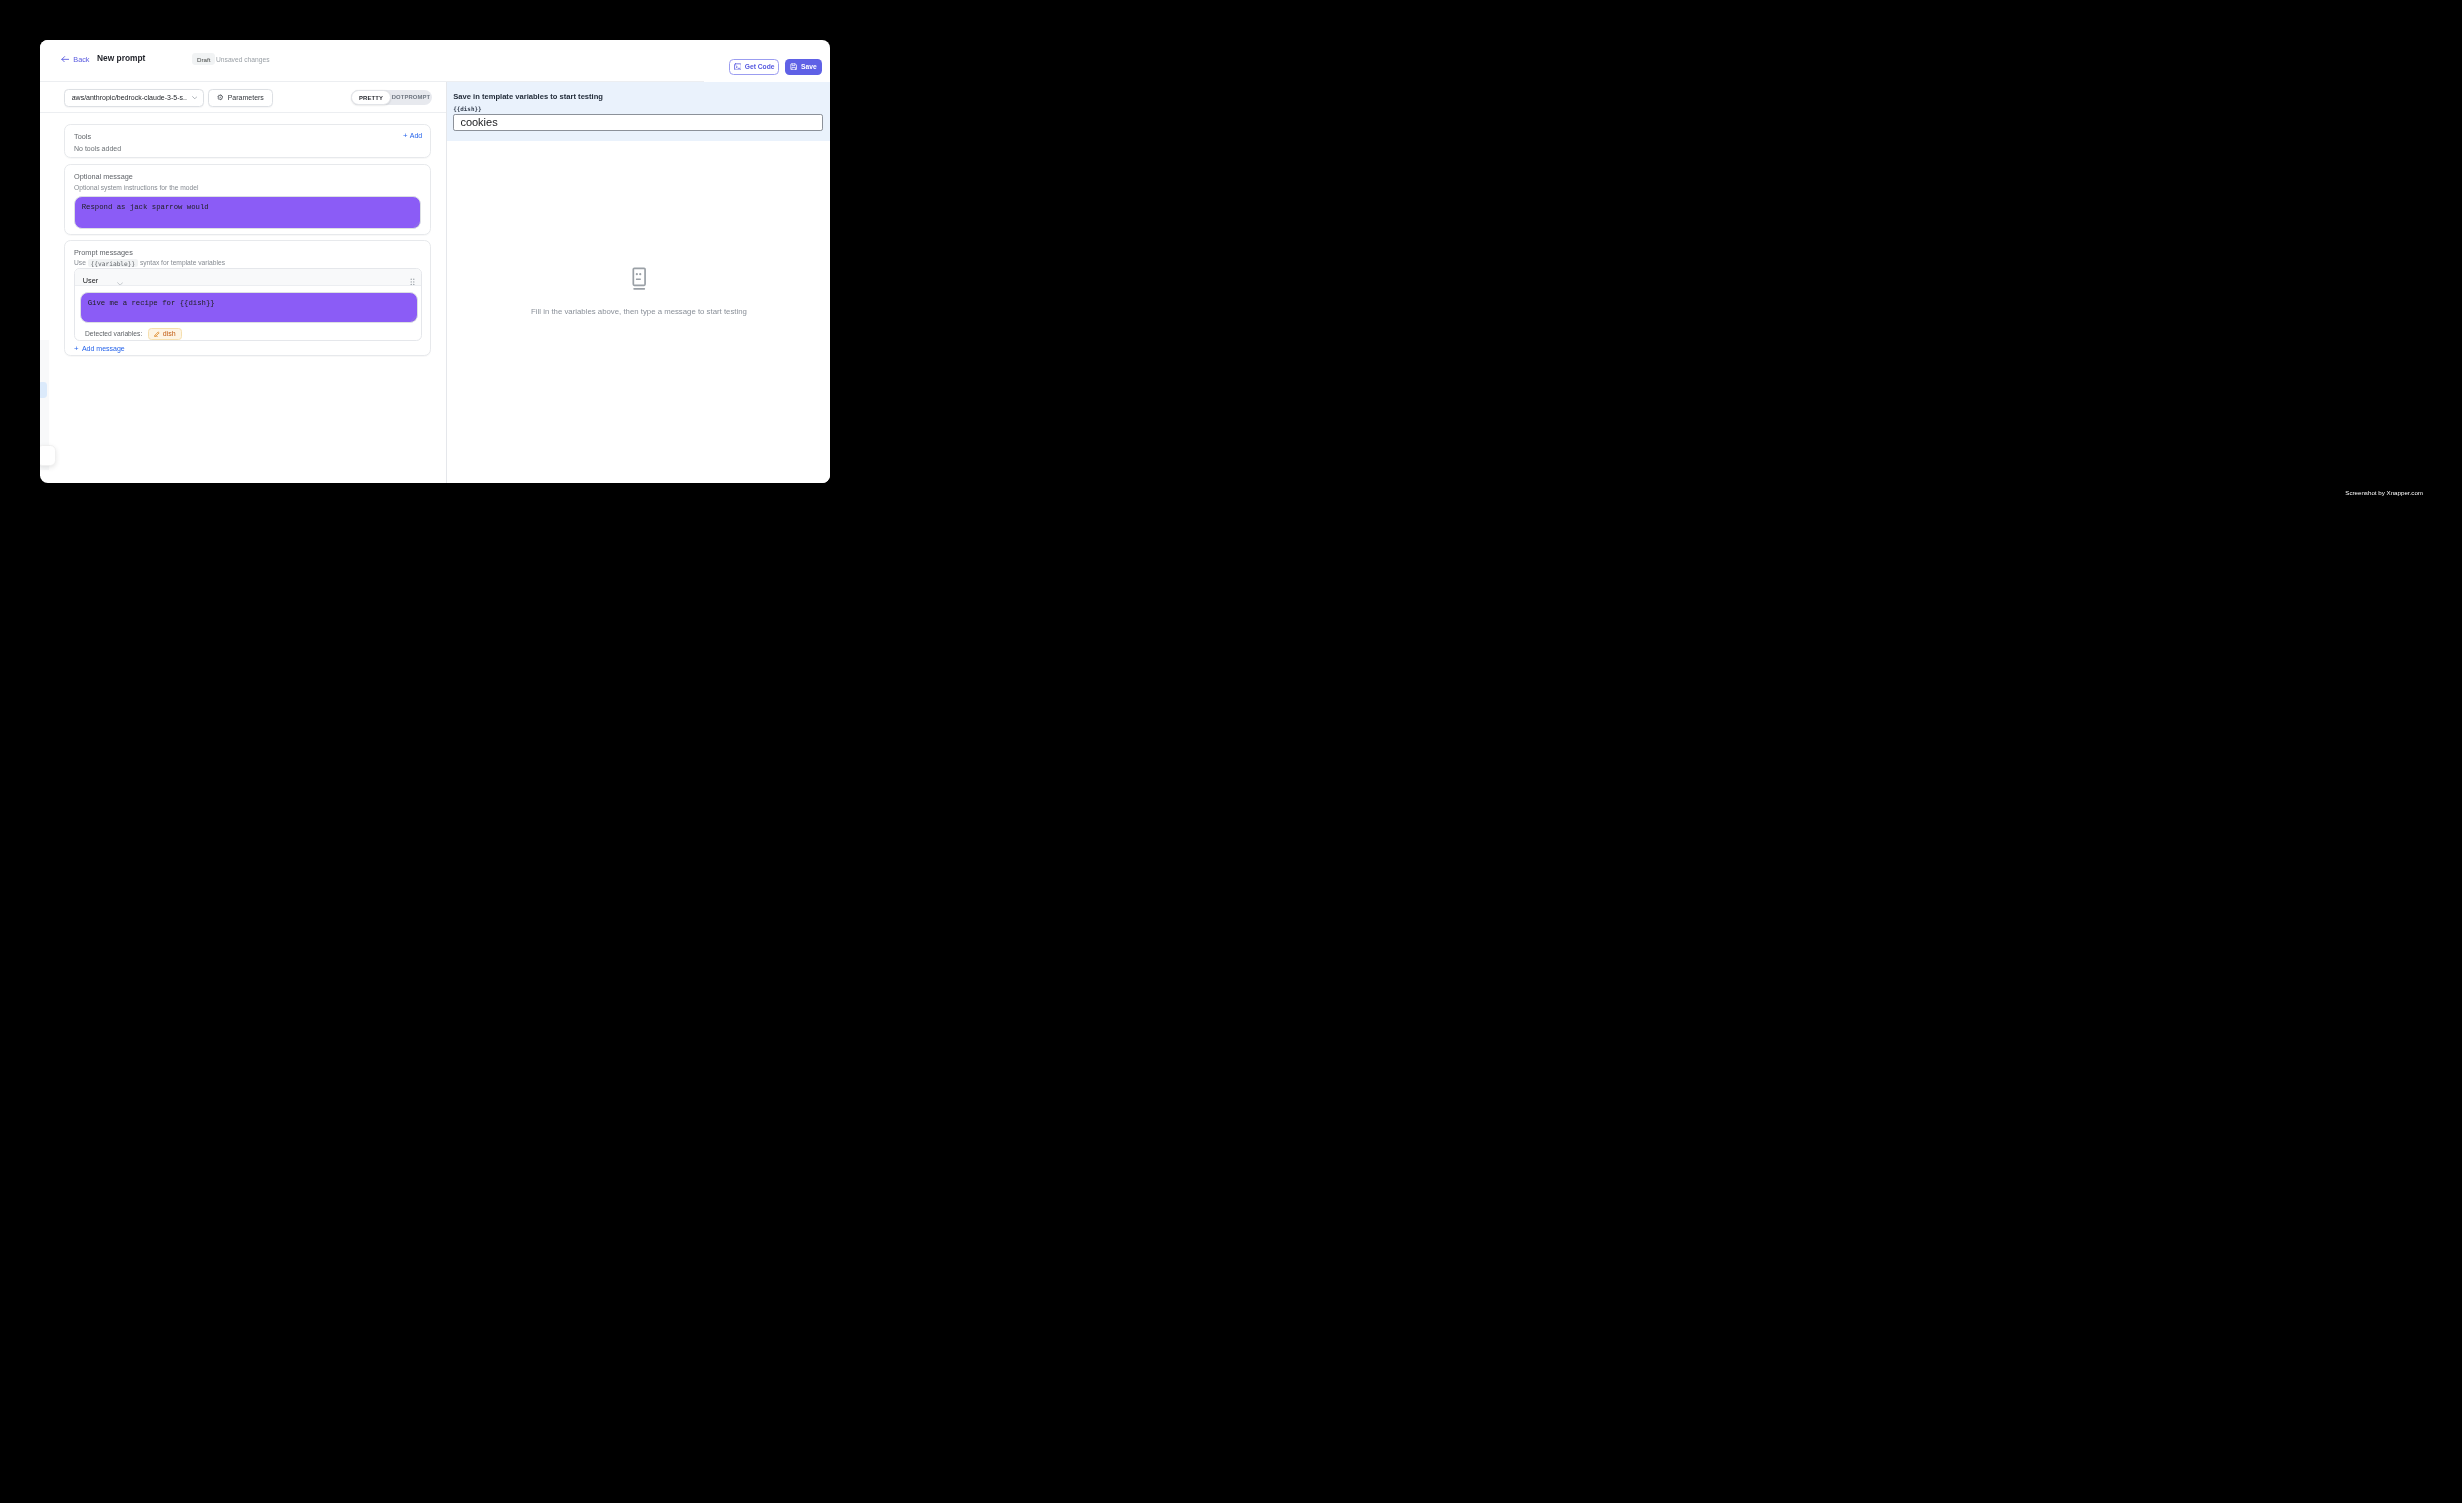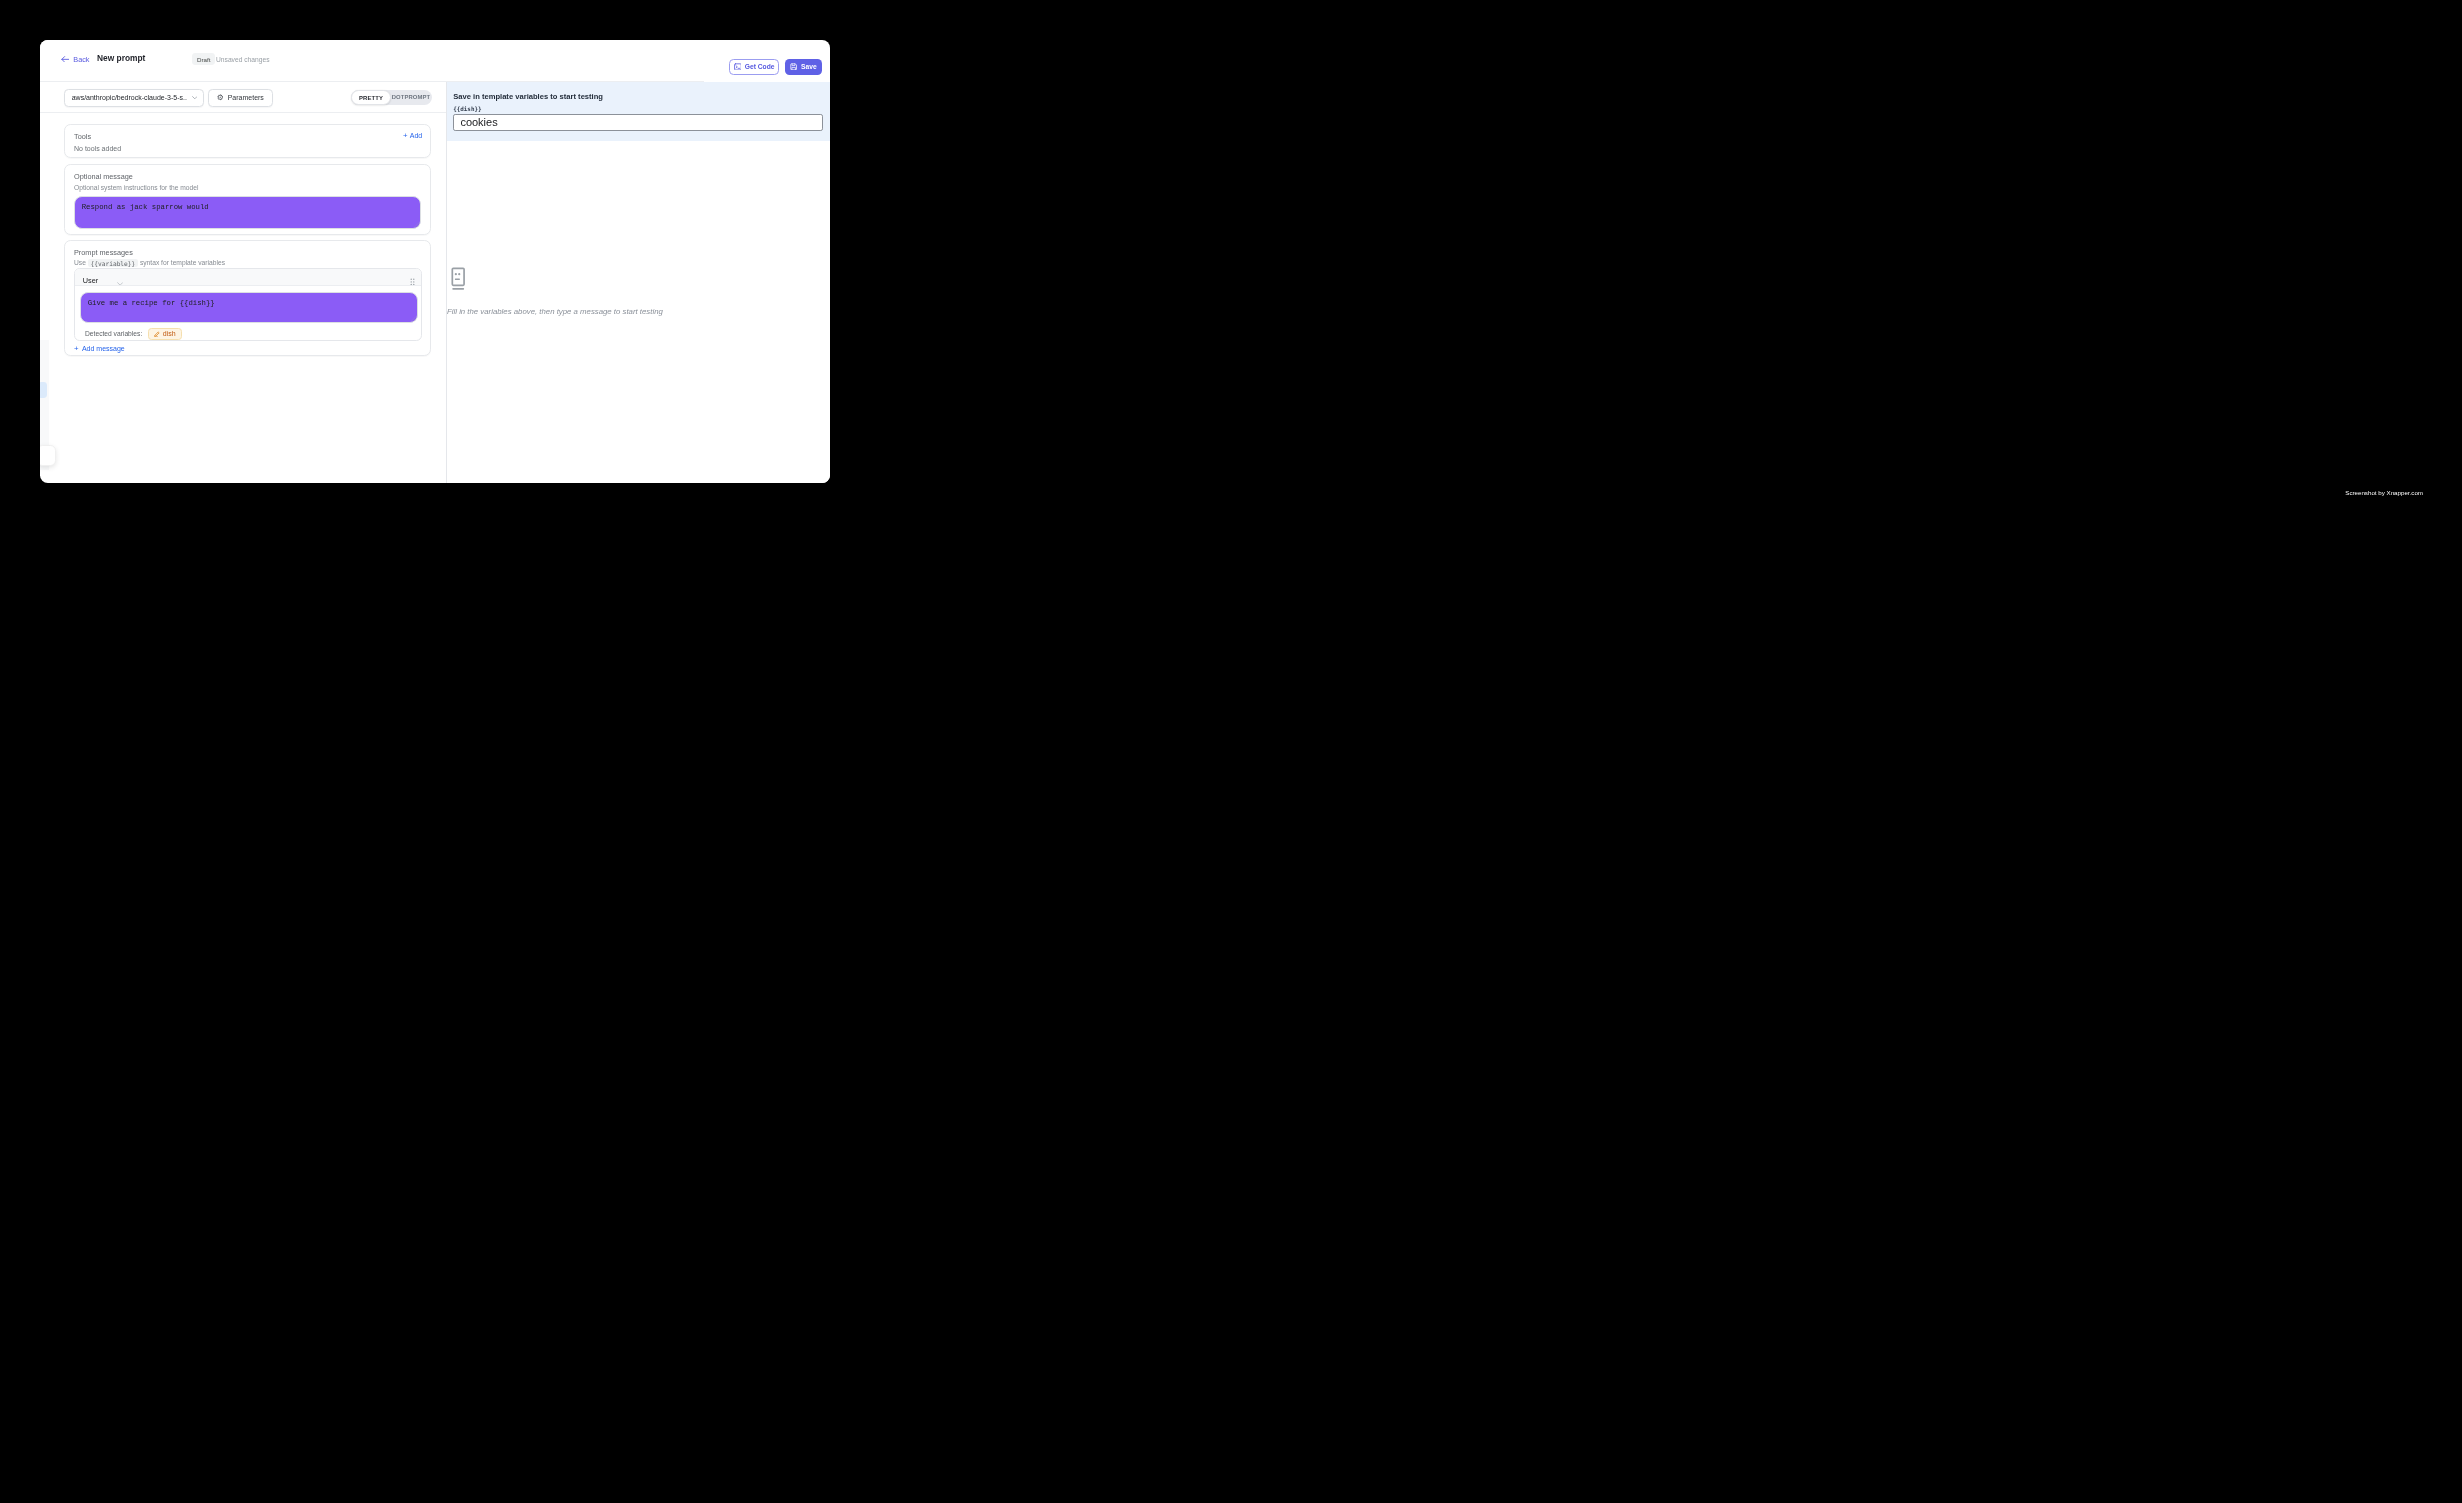--- a/index.html
+++ b/index.html
@@ -90,21 +90,21 @@
     background:#fff; border-left:0.6px solid #E5E7EB; }
   .vars-section { position:absolute; left:0; top:0; width:384px; height:59px; background:#eaf2fc;
     padding:9.5px 7.8px 0 6.2px; }
   .vars-title { font-size:7.6px; font-weight:700; color:#1f2937; }
   .var-key { margin-top:5px; font-family:"DejaVu Sans Mono", monospace; font-size:5.9px;
     font-weight:700; color:#374151; }
   .var-input { margin-top:2.2px; width:370px; height:17.3px; border:0.6px solid #8c9199; border-radius:2.2px;
     background:#fff; font-family:"Liberation Sans", sans-serif; font-size:11px; color:#202124;
     padding:0 6.2px; outline:none; }
 
-  .empty-state { position:absolute; left:0; top:185px; width:384px; text-align:left;font-style:italic; }
+  .empty-state { position:absolute; left:0; top:185px; width:384px; text-align:center; }
   .bot-icon { display:inline-block; }
   .empty-text { margin-top:14.6px; font-size:7.8px; color:#8a9099; }
 
   .chat-footer { position:absolute; left:0; top:400px; width:384px; height:42px; }
 
   
   .edge-strip { position:absolute; left:0; top:300px; width:9px; height:130px; background:#f8f9fa; }
   .edge-selected { position:absolute; left:-1.7px; top:342px; width:9px; height:16px;
     background:#dbeafb; border-radius:3.4px; }
   .edge-card { position:absolute; left:-3.4px; top:405px; width:19.6px; height:21px; background:#fff;

